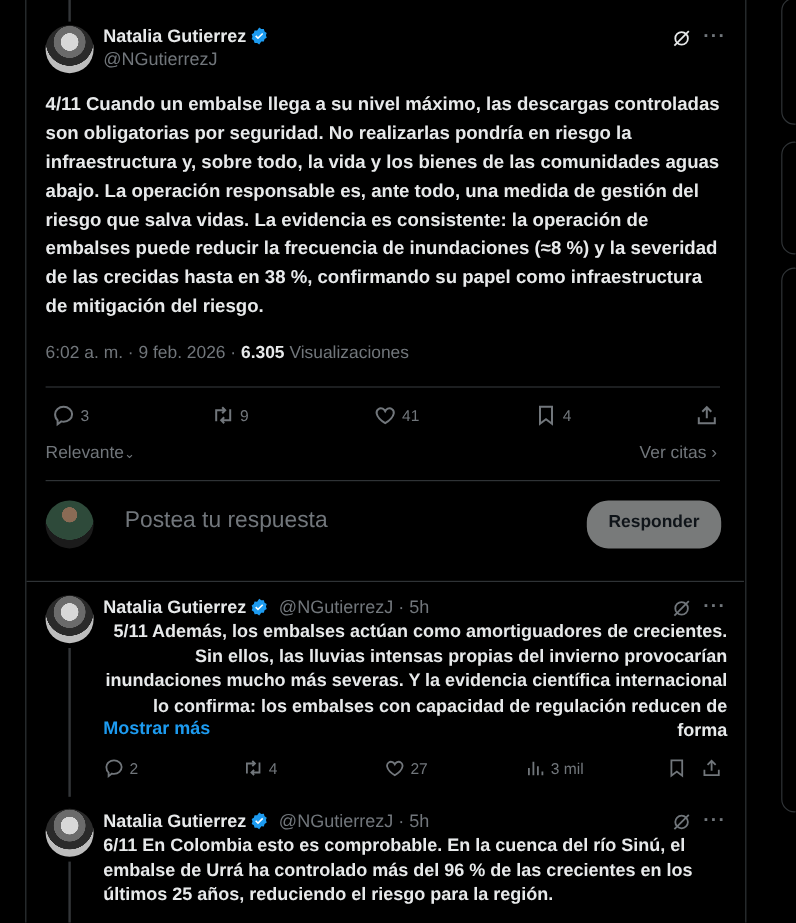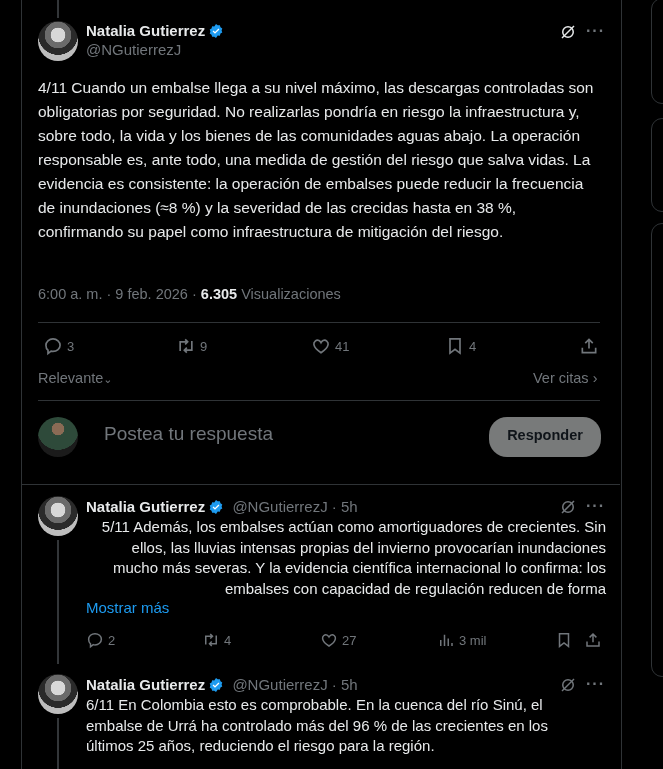--- a/index.html
+++ b/index.html
@@ -7,21 +7,21 @@
   .col { position: absolute; left: 21px; top: 0; width: 599px; height: 769px; border-left: 1px solid #2f3336; border-right: 1px solid #2f3336; }
   .rcard { position: absolute; left: 651px; width: 20px; border: 1px solid #2f3336; border-radius: 14px; }
   .thread-line { position: absolute; width: 2px; background: #333639; }
   .avatar { position: absolute; width: 40px; height: 40px; border-radius: 50%; overflow: hidden; background: radial-gradient(circle at 50% 35%, #d8d8d8 0 22%, #6b6b6b 23% 40%, #2a2a2a 41% 60%, #bdbdbd 61% 100%); }
   .avatar.me { background: radial-gradient(circle at 50% 30%, #8a6b55 0 18%, #2e4a3a 19% 60%, #1b1b1b 61% 100%); }
   .name { font-weight: bold; font-size: 15px; color: #e7e9ea; }
   .handle { font-size: 15px; color: #71767b; }
   .badge { display: inline-block; width: 16px; height: 16px; vertical-align: -3px; margin-left: 3px; }
   .grok { position: absolute; width: 18px; height: 18px; }
   .more { position: absolute; color: #71767b; font-size: 16px; letter-spacing: 1px; font-weight: bold; }
-  .body-text { position: absolute; font-size: 15.5px; line-height: 24px; color: #e7e9ea; }
+  .body-text { position: absolute; font-size: 15.5px; line-height: 24px; color: #e7e9ea; font-weight: bold; }
   .meta { position: absolute; font-size: 14.5px; color: #71767b; }
   .meta b { color: #e7e9ea; }
   .divider { position: absolute; height: 1px; background: #2f3336; }
   .action { position: absolute; display: flex; align-items: center; gap: 4px; color: #71767b; font-size: 13px; }
   .action svg { width: 20px; height: 20px; }
   .sub { position: absolute; font-size: 14.5px; color: #71767b; }
   .reply-input { position: absolute; font-size: 19px; color: #71767b; }
   .reply-btn { position: absolute; background: #787a7a; color: #0f1419; font-weight: bold; font-size: 14.5px; border-radius: 18px; text-align: center; line-height: 36px; }
   .link { color: #1d9bf0; }
 </style>
@@ -48,21 +48,21 @@
 
   <svg class="grok" style="left:559px;top:23px;" viewBox="0 0 24 24">
       <circle cx="12" cy="12" r="7" fill="none" stroke="#e7e9ea" stroke-width="2"></circle>
       <line x1="4" y1="20" x2="20" y2="4" stroke="#e7e9ea" stroke-width="2"></line>
     </svg>
   <div class="more" style="left:586px;top:22px;">···</div>
 
   <div class="body-text" style="left:38px;top:76px;width:562px;">4/11 Cuando un embalse llega a su nivel máximo, las descargas controladas son obligatorias por seguridad. No realizarlas pondría en riesgo la infraestructura y, sobre todo, la vida y los bienes de las comunidades aguas abajo. La operación responsable es, ante todo, una medida de gestión del riesgo que salva vidas. La evidencia es consistente: la operación de embalses puede reducir la frecuencia de inundaciones (≈8 %) y la severidad de las crecidas hasta en 38 %, confirmando su papel como infraestructura de mitigación del riesgo.</div>
 
   <div class="meta" style="left:38px;top:286px;">
-    <span>6:00 a. m. · 9 feb. 2026 · </span><b>6.305</b><span> Visualizaciones</span>
+    <span>6:02 a. m. · 9 feb. 2026 · </span><b>6.305</b><span> Visualizaciones</span>
   </div>
 
   <div class="divider" style="left:38px;top:322px;width:562px;"></div>
 
   <div class="action" style="left:43px;top:336px;">
     <svg viewBox="0 0 24 24">
         <path fill="none" stroke="#71767b" stroke-width="2" d="M12 3.5c4.7 0 8.5 3.4 8.5 7.5s-3.8 7.5-8.5 7.5c-.8 0-1.6-.1-2.3-.3L6 21v-3.9C4.3 15.7 3.5 13.5 3.5 11 3.5 6.9 7.3 3.5 12 3.5z"></path>
       </svg>
     <span>3</span>
   </div>

